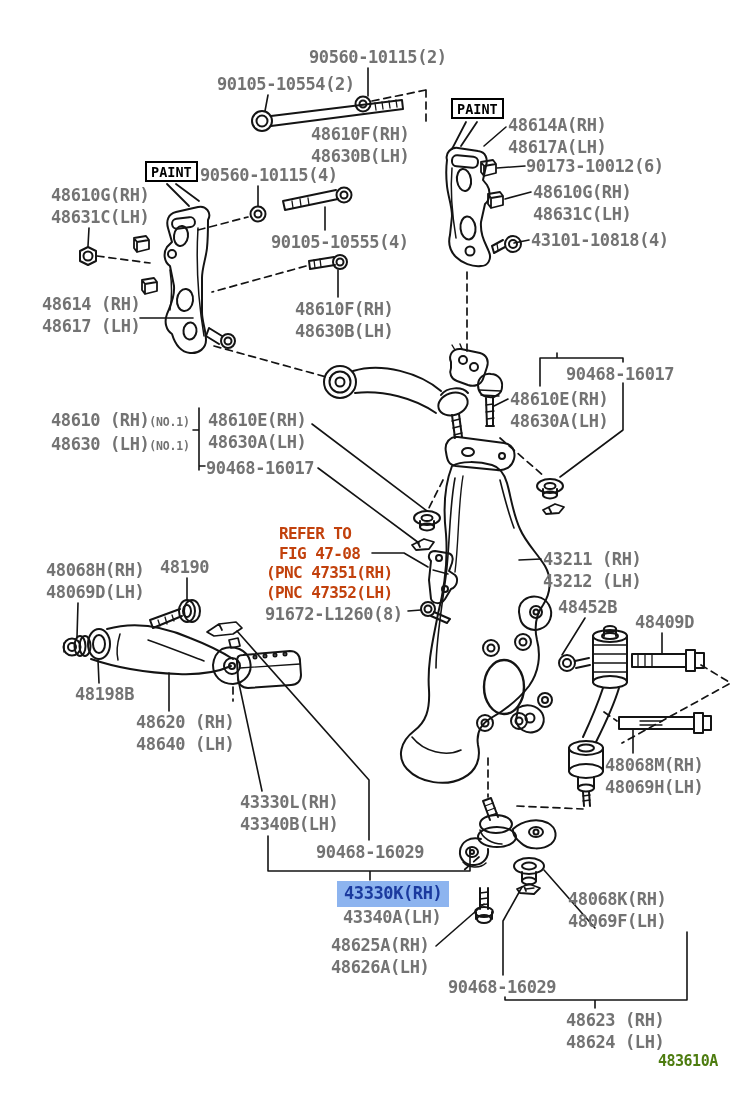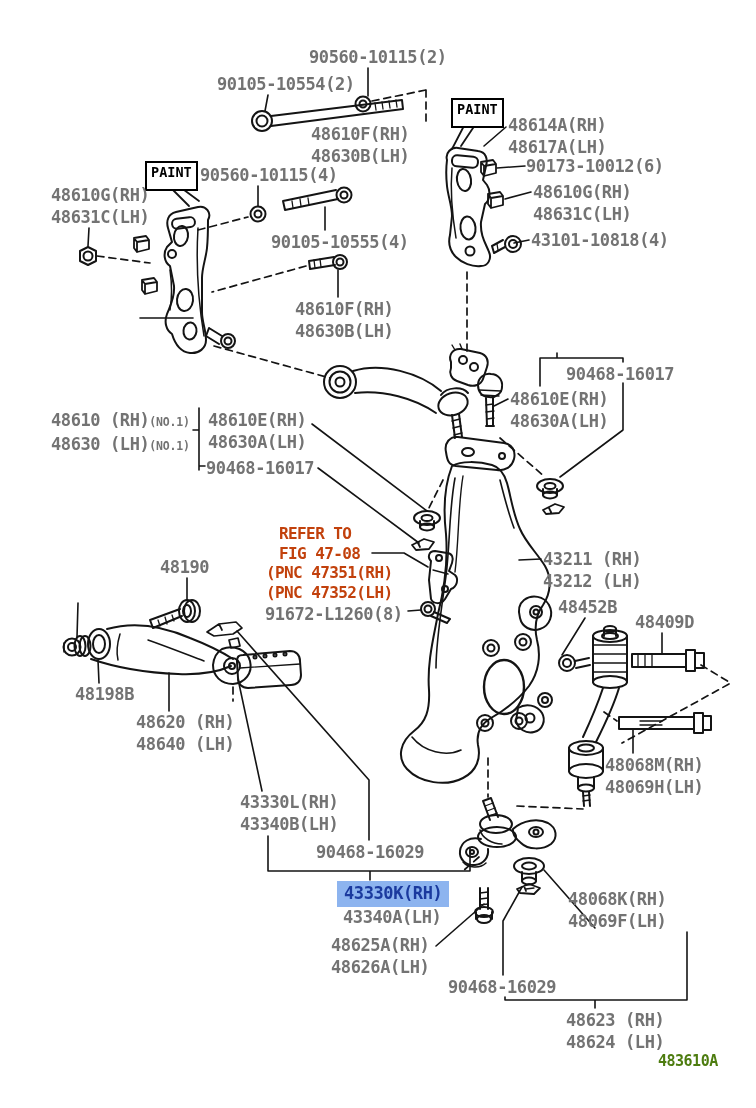--- a/index.html
+++ b/index.html
@@ -4,21 +4,21 @@
 <style>
   html,body{margin:0;padding:0;background:#fff;}
   .stage{position:relative;width:756px;height:1108px;background:#ffffff;overflow:hidden;
          font-family:"DejaVu Sans Mono","Liberation Mono",monospace;}
   .stage svg{position:absolute;left:0;top:0;}
   .lbl{position:absolute;font-weight:bold;font-size:17px;letter-spacing:-0.4px;
        line-height:22px;white-space:nowrap;color:#737373;z-index:3;}
   .lbl .row{display:block;}
   .suffix{font-size:11.5px;letter-spacing:-0.2px;font-weight:bold;}
   .paint{position:absolute;border:2px solid #000;font-size:13.5px;font-weight:bold;
-         padding:1px 4px 9px;letter-spacing:0;z-index:3;background:#fff;}
+         padding:1px 4px 0;letter-spacing:0;z-index:3;background:#fff;}
   .refer{position:absolute;font-weight:bold;font-size:16px;letter-spacing:-0.6px;
          line-height:19.5px;color:#c2410c;white-space:nowrap;z-index:3;}
   .refer .row{display:block;}
   .refer .ind{margin-left:13px;}
   .hl{padding:1px 7px 3px;}
   .code{position:absolute;font-size:15px;font-weight:bold;color:#4d7c0f;
         letter-spacing:-0.5px;z-index:3;}
 </style>
 </head>
 <body>
@@ -373,20 +373,24 @@
 <div class="lbl" style="left:531px;top:229px">
       <span class="row">43101-10818(4)</span>
     </div>
 <div class="lbl" style="left:200px;top:164px">
       <span class="row">90560-10115(4)</span>
     </div>
 <div class="lbl" style="left:51px;top:184px">
       <span class="row">48610G(RH)</span>
       <span class="row">48631C(LH)</span>
     </div>
+<div class="lbl" style="left:42px;top:293px">
+      <span class="row">48614 (RH)</span>
+      <span class="row">48617 (LH)</span>
+    </div>
 <div class="lbl" style="left:271px;top:231px">
       <span class="row">90105-10555(4)</span>
     </div>
 <div class="lbl" style="left:295px;top:298px">
       <span class="row">48610F(RH)</span>
       <span class="row">48630B(LH)</span>
     </div>
 
 <div class="lbl" style="left:566px;top:363px">
       <span class="row">90468-16017</span>
@@ -411,20 +415,24 @@
 <div class="refer" style="left:266px;top:524px">
   <span class="row ind">REFER TO</span>
   <span class="row ind">FIG 47-08</span>
   <span class="row">(PNC 47351(RH)</span>
   <span class="row">(PNC 47352(LH)</span>
 </div>
 <div class="lbl" style="left:265px;top:603px">
       <span class="row">91672-L1260(8)</span>
     </div>
 
+<div class="lbl" style="left:46px;top:559px">
+      <span class="row">48068H(RH)</span>
+      <span class="row">48069D(LH)</span>
+    </div>
 <div class="lbl" style="left:160px;top:556px">
       <span class="row">48190</span>
     </div>
 <div class="lbl" style="left:75px;top:683px">
       <span class="row">48198B</span>
     </div>
 <div class="lbl" style="left:136px;top:711px">
       <span class="row">48620 (RH)</span>
       <span class="row">48640 (LH)</span>
     </div>

